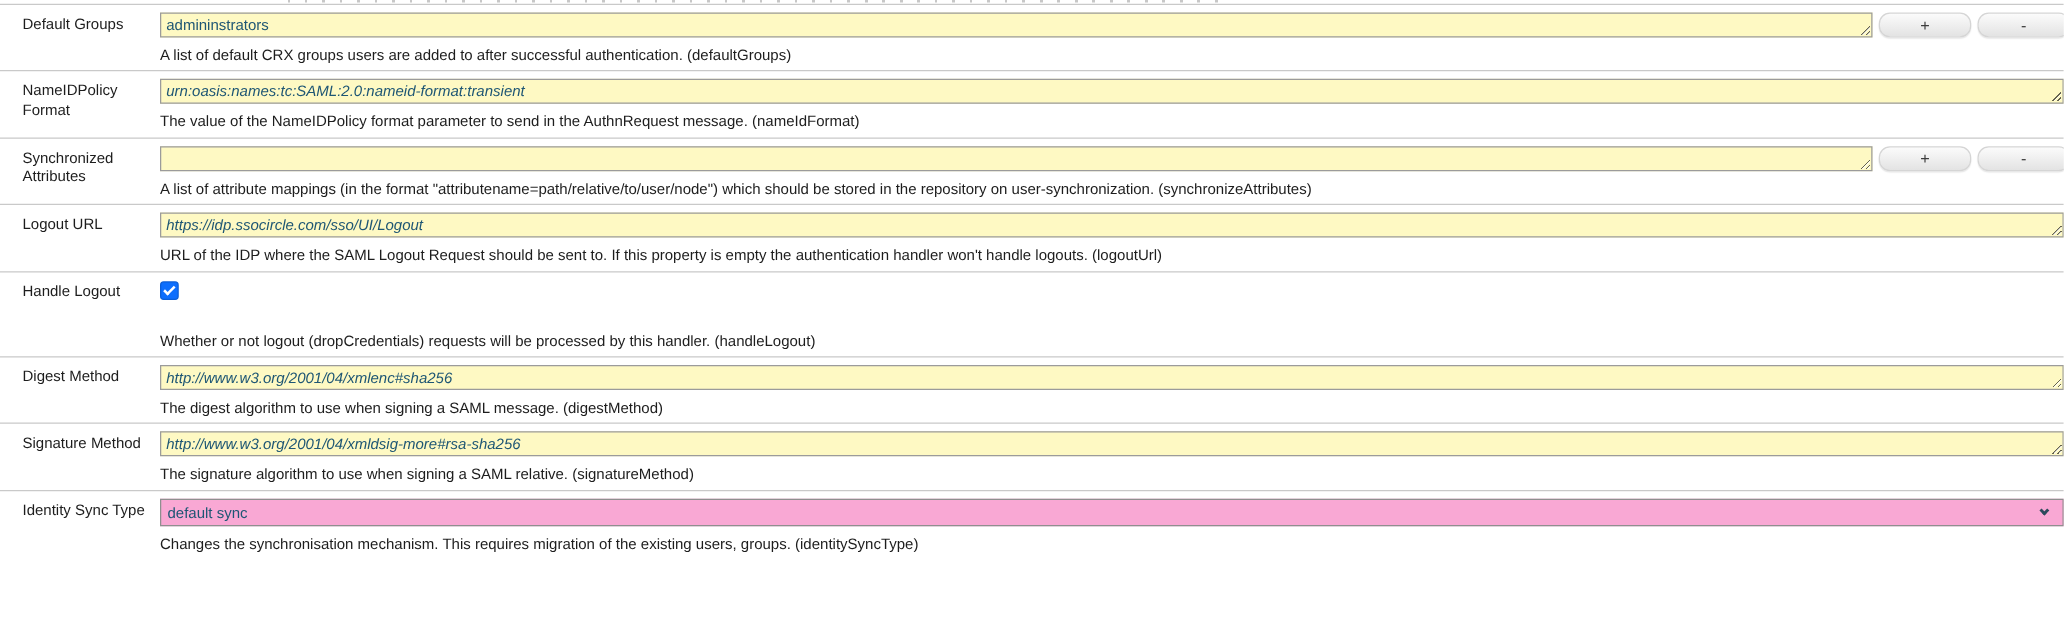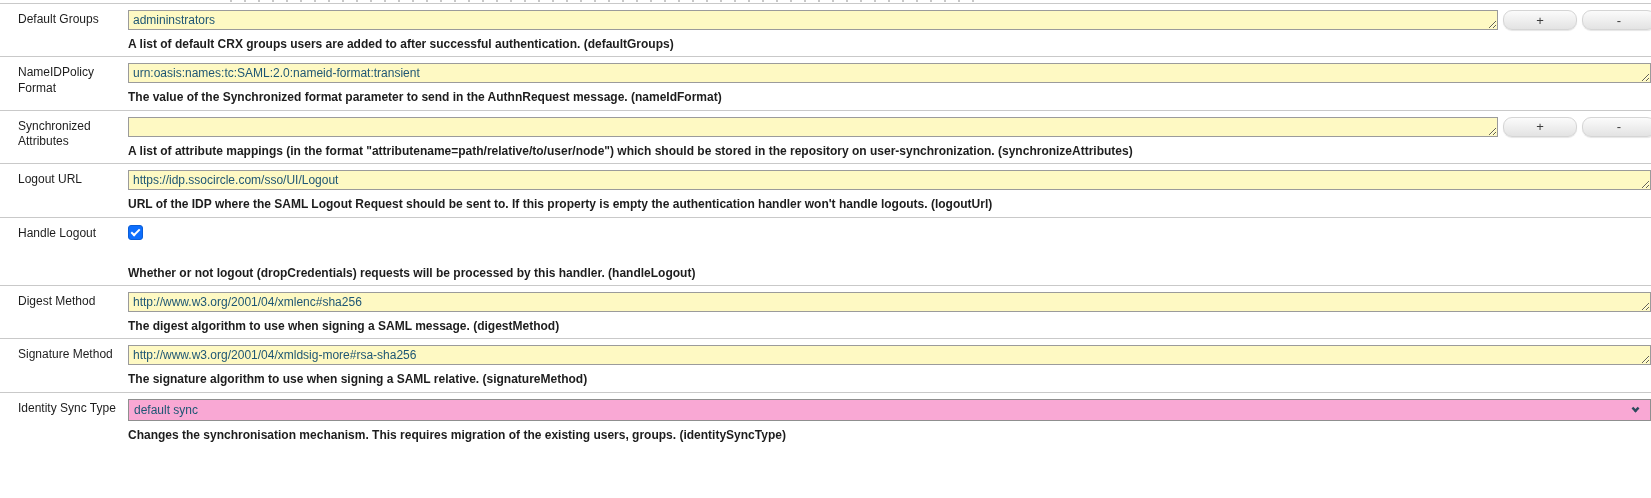--- a/index.html
+++ b/index.html
@@ -8,27 +8,27 @@
   .page { width:1651px; height:415px; position:relative; }
   .top-sliver { height:3px; position:relative; overflow:hidden; }
   .top-sliver .remnant { position:absolute; left:230px; top:0; width:750px; height:2px;
       background:repeating-linear-gradient(90deg,#9a9a9a 0 2px,transparent 2px 14px); opacity:.55; }
   .row { display:flex; border-top:1px solid #c9c9c9; padding:6px 0 0 18px; min-height:47px; }
   .row.tall { min-height:56px; }
   .row:last-child { min-height:60px; }
   .label { width:110px; flex:none; padding-top:2px; line-height:1.3; color:#1d1d1d; }
   .field { flex:1; min-width:0; padding-right:0; }
   .field-line { display:flex; align-items:flex-start; }
-  .desc { margin-top:7px; padding-bottom:5px; line-height:1.2; white-space:nowrap;font-weight:bold; }
+  .desc { margin-top:7px; padding-bottom:5px; line-height:1.2; white-space:nowrap; }
   .desc.spaced { margin-top:26px; }
 
   textarea.cfg { display:block; height:20px; background:#fef9c3; border:1px solid #9b9b9b;
       color:#1e5674; font:12px "Liberation Sans", sans-serif; padding:2px 4px;
       resize:both; overflow:hidden; white-space:nowrap; line-height:14px; }
-  textarea.full { width:100%; }
+  textarea.full { width:100%;font-style:italic; }
   textarea.short { width:1370px; flex:none; }
 
   .pm-btn { width:74px; height:20px; margin-left:5px; border-radius:9px;
       border:1px solid #d5d5d5; background:linear-gradient(#fbfbfb,#e3e3e3);
       color:#3c3c3c; font:13px/1 "Liberation Sans", sans-serif; cursor:pointer;
       box-shadow:0 1px 1px rgba(0,0,0,.10); flex:none; }
 
   .checkbox { width:15px; height:15px; background:#0d6efd; border:1px solid #0b5ed7;
       border-radius:3px; position:relative; cursor:pointer; margin-top:1px; }
   .check-icon { position:absolute; left:2px; top:3px; width:9px; height:5px;
@@ -62,21 +62,21 @@
       <div class="desc">A list of default CRX groups users are added to after successful authentication. (defaultGroups)</div>
     </div>
   </div>
 
   <div class="row">
     <div class="label">NameIDPolicy Format</div>
     <div class="field">
       <div class="field-line">
         <textarea class="cfg full" spellcheck="false" style="">urn:oasis:names:tc:SAML:2.0:nameid-format:transient</textarea>
       </div>
-      <div class="desc">The value of the Synchronized format parameter to send in the AuthnRequest message. (nameIdFormat)</div>
+      <div class="desc">The value of the NameIDPolicy format parameter to send in the AuthnRequest message. (nameIdFormat)</div>
     </div>
   </div>
 
   <div class="row">
     <div class="label">Synchronized Attributes</div>
     <div class="field">
       <div class="field-line">
         <textarea class="cfg short" spellcheck="false" style=""></textarea>
         <button class="pm-btn">+</button>
         <button class="pm-btn">-</button>

